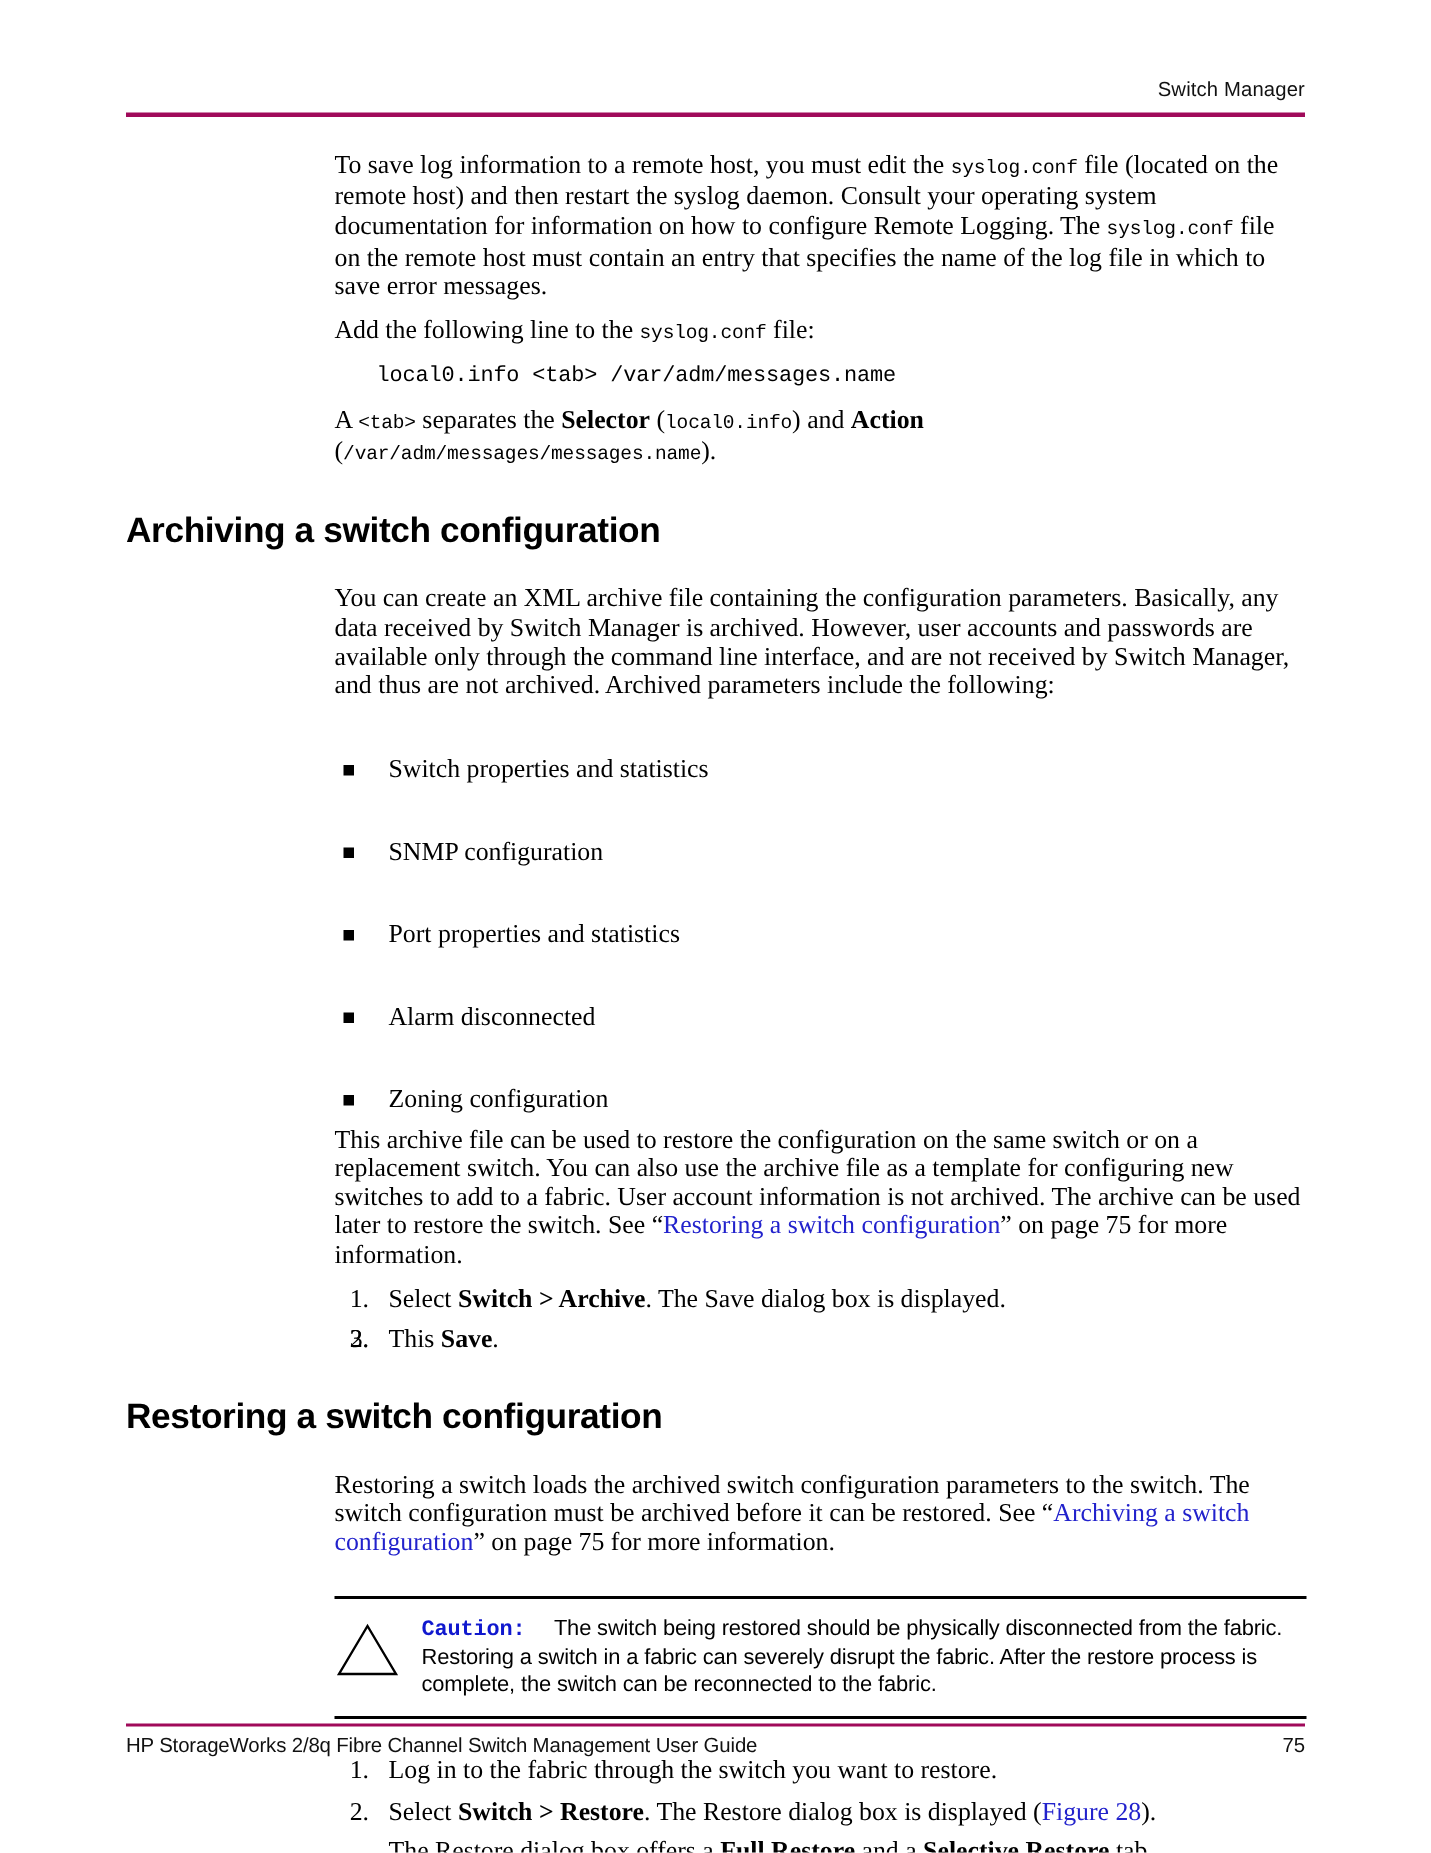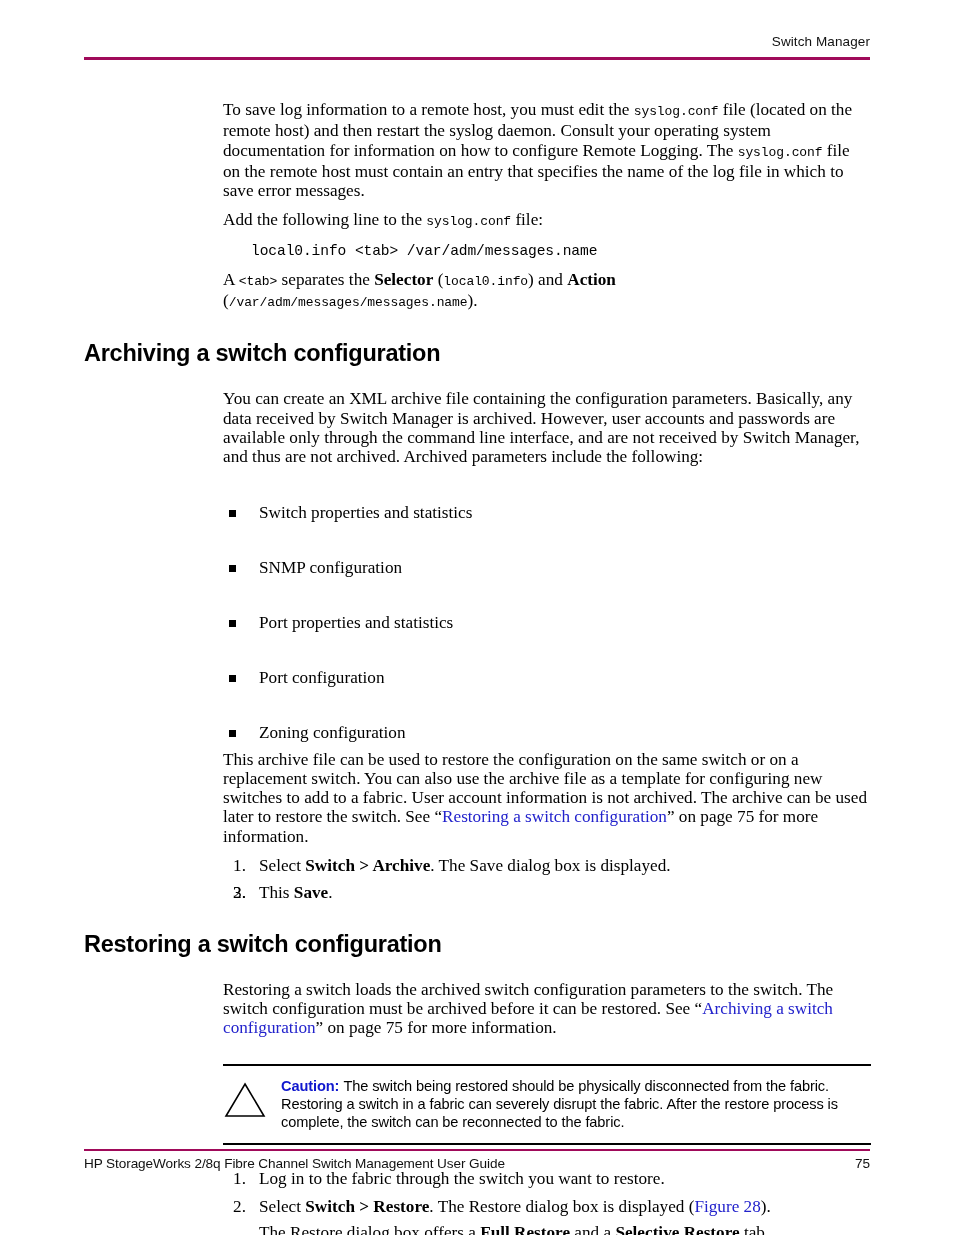--- a/index.html
+++ b/index.html
@@ -17,21 +17,21 @@
   .page {
     position: relative;
     width: 954px;
     height: 1235px;
   }
 
   
   .header {
     position: absolute;
     left: 84px;
-    top: 34px;
+    top: 52px;
     width: 786px;
   }
   .header-title {
     font-family: "Liberation Sans", sans-serif;
     font-size: 13.5px;
     letter-spacing: .1px;
     text-align: right;
     color: #111;
     line-height: 1.2;
   }
@@ -164,25 +164,25 @@
     padding-top: 4px;
   }
   .caution-text {
     font-family: "Liberation Sans", sans-serif;
     font-size: 14.6px;
     line-height: 18.3px;
     letter-spacing: -0.1px;
     color: #000;
   }
   .caution-label {
-    font-family: Liberation Sans, sans-serif;
+    font-family: Liberation Mono, monospace;
     font-weight: bold;
     color: #1018CE;
     font-size: 14.6px;
-    margin-right: 4px;
+    margin-right: 19px;
   }
 
   
   .footer {
     position: absolute;
     left: 84px;
     bottom: 64px;
     width: 786px;
   }
   .footer-rule {
@@ -227,21 +227,21 @@
     <h2 class="section-heading">Archiving a switch configuration</h2>
     <div class="heading-gap-after"></div>
 
     <div class="body-col">
       <p class="body">You can create an XML archive file containing the configuration parameters. Basically, any data received by Switch Manager is archived. However, user accounts and passwords are available only through the command line interface, and are not received by Switch Manager, and thus are not archived. Archived parameters include the following:</p>
 
       <ul class="sq-list">
         <li><span class="sq"></span><span>Switch properties and statistics</span></li>
         <li><span class="sq"></span><span>SNMP configuration</span></li>
         <li><span class="sq"></span><span>Port properties and statistics</span></li>
-        <li><span class="sq"></span><span>Port configuration</span></li>
+        <li><span class="sq"></span><span>Alarm disconnected</span></li>
         <li><span class="sq"></span><span>Zoning configuration</span></li>
       </ul>
 
       <p class="body"><span>This archive file can be used to restore the configuration on the same switch or on a replacement switch. You can also use the archive file as a template for configuring new switches to add to a fabric. User account information is not archived. The archive can be used later to restore the switch. See “</span><a class="xref" href="#">Restoring a switch configuration</a><span>” on page 75 for more information.</span></p>
 
       <ol class="num-list">
         <li><span class="num">1.</span><span>Select </span><span class="bold">Switch &gt; Archive</span><span>. The Save dialog box is displayed.</span></li>
         <li><span class="num">2.</span></li>
         <li><span class="num">3.</span><span>This </span><span class="bold">Save</span><span>.</span></li>
       </ol>

